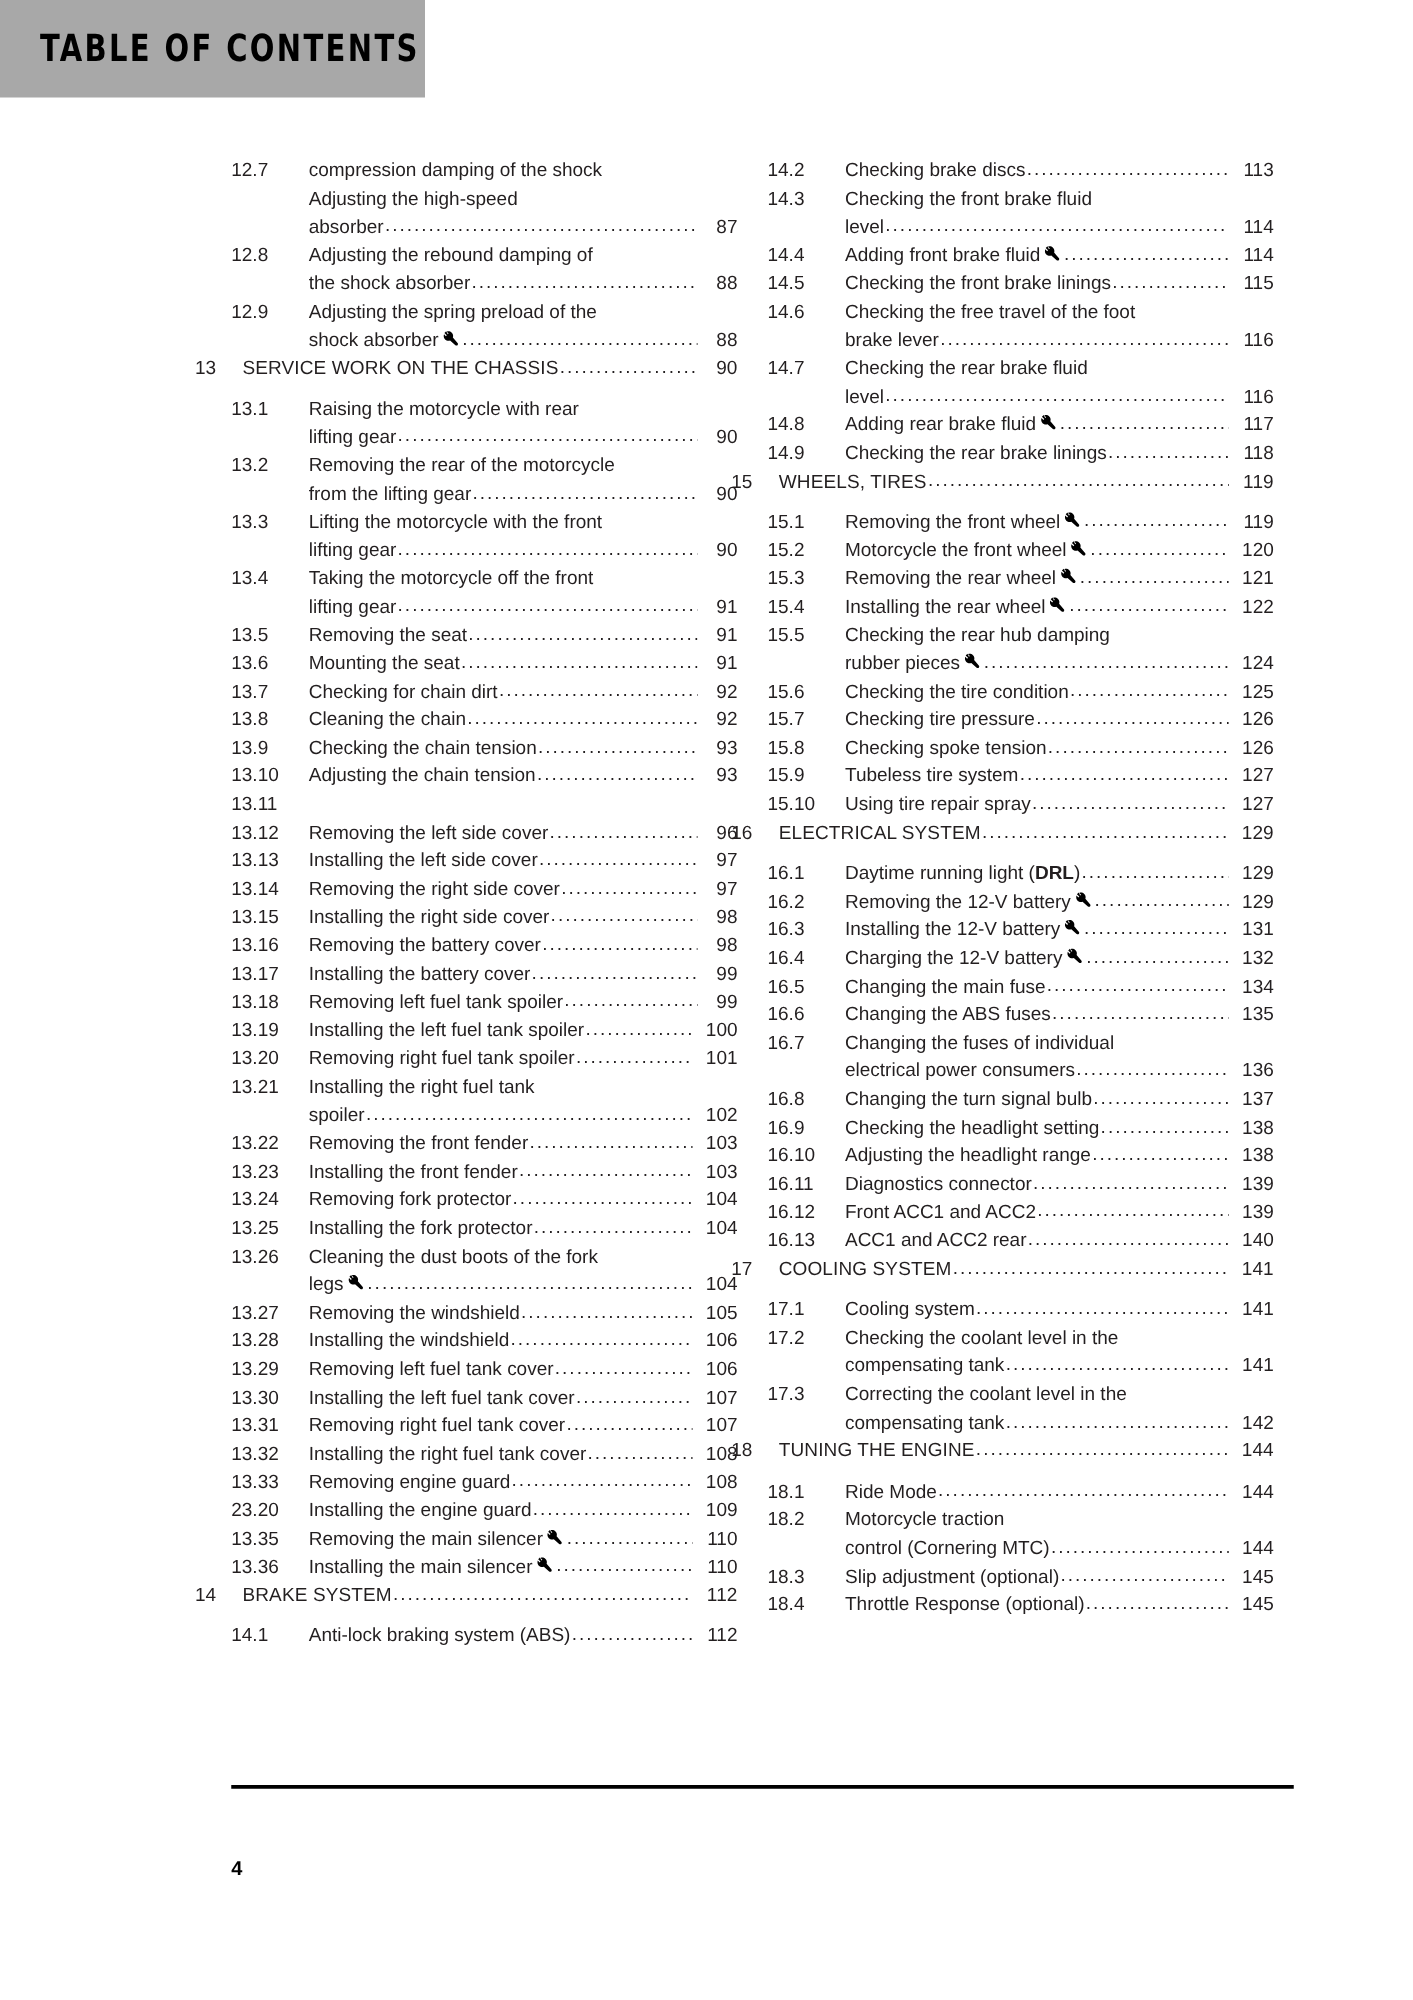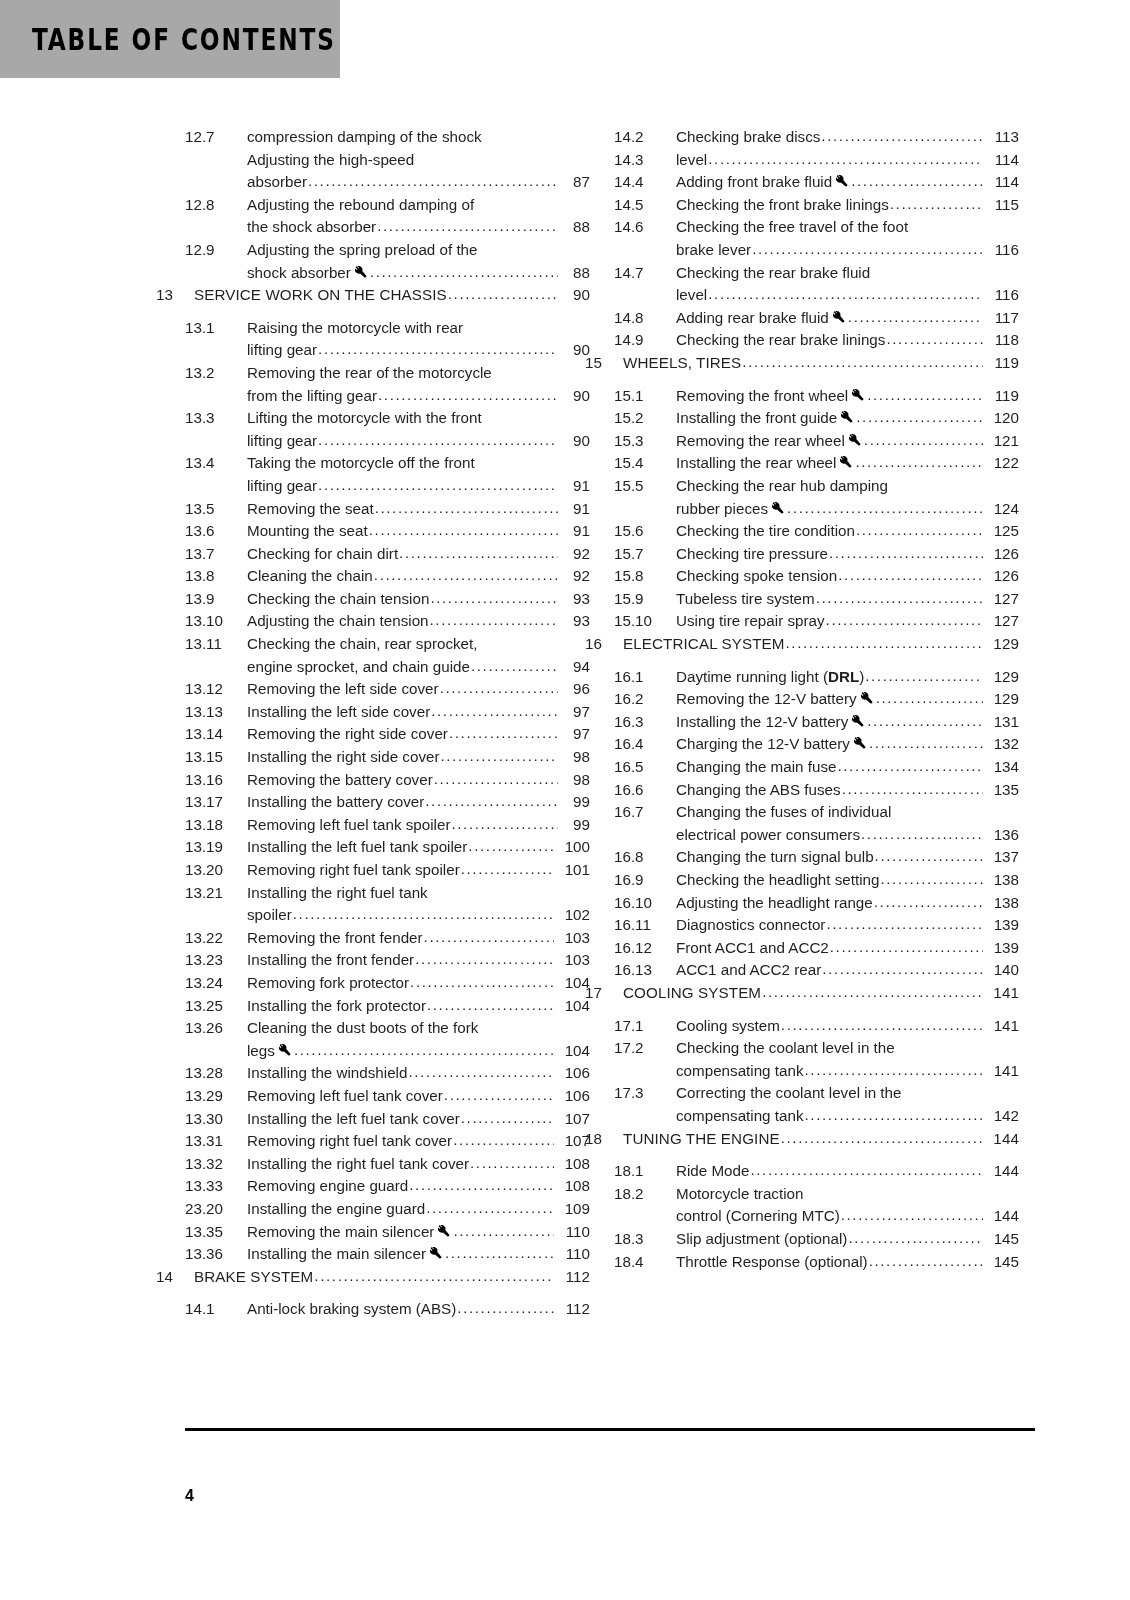--- a/index.html
+++ b/index.html
@@ -328,32 +328,20 @@
         <div class="body">
           <div class="line">
             <span class="txt">Adjusting the chain tension</span>
             <span class="lead"></span>
             <span class="pg">93</span>
           </div>
         </div>
       </div>
       <div class="entry section">
         <div class="num">13.11</div>
-        <div class="body">
-          <div class="line nolead">
-            <span class="txt">Checking the chain, rear sprocket,</span>
-            <span class="lead"></span>
-            <span class="pg"></span>
-          </div>
-          <div class="line">
-            <span class="txt">engine sprocket, and chain guide</span>
-            <span class="lead"></span>
-            <span class="pg">94</span>
-          </div>
-        </div>
       </div>
       <div class="entry section">
         <div class="num">13.12</div>
         <div class="body">
           <div class="line">
             <span class="txt">Removing the left side cover</span>
             <span class="lead"></span>
             <span class="pg">96</span>
           </div>
         </div>
@@ -503,20 +491,30 @@
           </div>
           <div class="line">
             <span class="txt">legs</span>
             <span class="wrench">
               <svg viewBox="0 0 16 16" width="14" height="13">
                 <path d="M3.0 1.2 L1.3 2.9 L3.6 5.2 L2.7 6.1 L0.9 4.3 C0.2 6.0 0.6 8.0 1.9 9.3 C3.2 10.6 5.1 11.0 6.8 10.4 L12.1 15.0 C12.7 15.5 13.6 15.5 14.2 14.9 C14.8 14.3 14.8 13.4 14.2 12.9 L9.6 7.5 C10.2 5.8 9.8 4.0 8.5 2.7 C7.2 1.4 5.3 1.0 3.6 1.6 L5.4 3.4 L4.5 4.3 Z" fill="#000000"></path>
               </svg>
             </span>
             <span class="lead"></span>
             <span class="pg w3">104</span>
+          </div>
+        </div>
+      </div>
+      <div class="entry section">
+        <div class="num">13.27</div>
+        <div class="body">
+          <div class="line">
+            <span class="txt">Removing the windshield</span>
+            <span class="lead"></span>
+            <span class="pg w3">105</span>
           </div>
         </div>
       </div>
       <div class="entry section">
         <div class="num">13.28</div>
         <div class="body">
           <div class="line">
             <span class="txt">Installing the windshield</span>
             <span class="lead"></span>
             <span class="pg w3">106</span>
@@ -641,20 +639,25 @@
           <div class="line">
             <span class="txt">Checking brake discs</span>
             <span class="lead"></span>
             <span class="pg w3">113</span>
           </div>
         </div>
       </div>
       <div class="entry section">
         <div class="num">14.3</div>
         <div class="body">
+          <div class="line nolead">
+            <span class="txt">Checking the front brake fluid</span>
+            <span class="lead"></span>
+            <span class="pg"></span>
+          </div>
           <div class="line">
             <span class="txt">level</span>
             <span class="lead"></span>
             <span class="pg w3">114</span>
           </div>
         </div>
       </div>
       <div class="entry section">
         <div class="num">14.4</div>
         <div class="body">
@@ -757,21 +760,21 @@
             </span>
             <span class="lead"></span>
             <span class="pg w3">119</span>
           </div>
         </div>
       </div>
       <div class="entry section">
         <div class="num">15.2</div>
         <div class="body">
           <div class="line">
-            <span class="txt">Installing the front guide</span>
+            <span class="txt">Motorcycle the front wheel</span>
             <span class="wrench">
               <svg viewBox="0 0 16 16" width="14" height="13">
                 <path d="M3.0 1.2 L1.3 2.9 L3.6 5.2 L2.7 6.1 L0.9 4.3 C0.2 6.0 0.6 8.0 1.9 9.3 C3.2 10.6 5.1 11.0 6.8 10.4 L12.1 15.0 C12.7 15.5 13.6 15.5 14.2 14.9 C14.8 14.3 14.8 13.4 14.2 12.9 L9.6 7.5 C10.2 5.8 9.8 4.0 8.5 2.7 C7.2 1.4 5.3 1.0 3.6 1.6 L5.4 3.4 L4.5 4.3 Z" fill="#000000"></path>
               </svg>
             </span>
             <span class="lead"></span>
             <span class="pg w3">120</span>
           </div>
         </div>
       </div>

